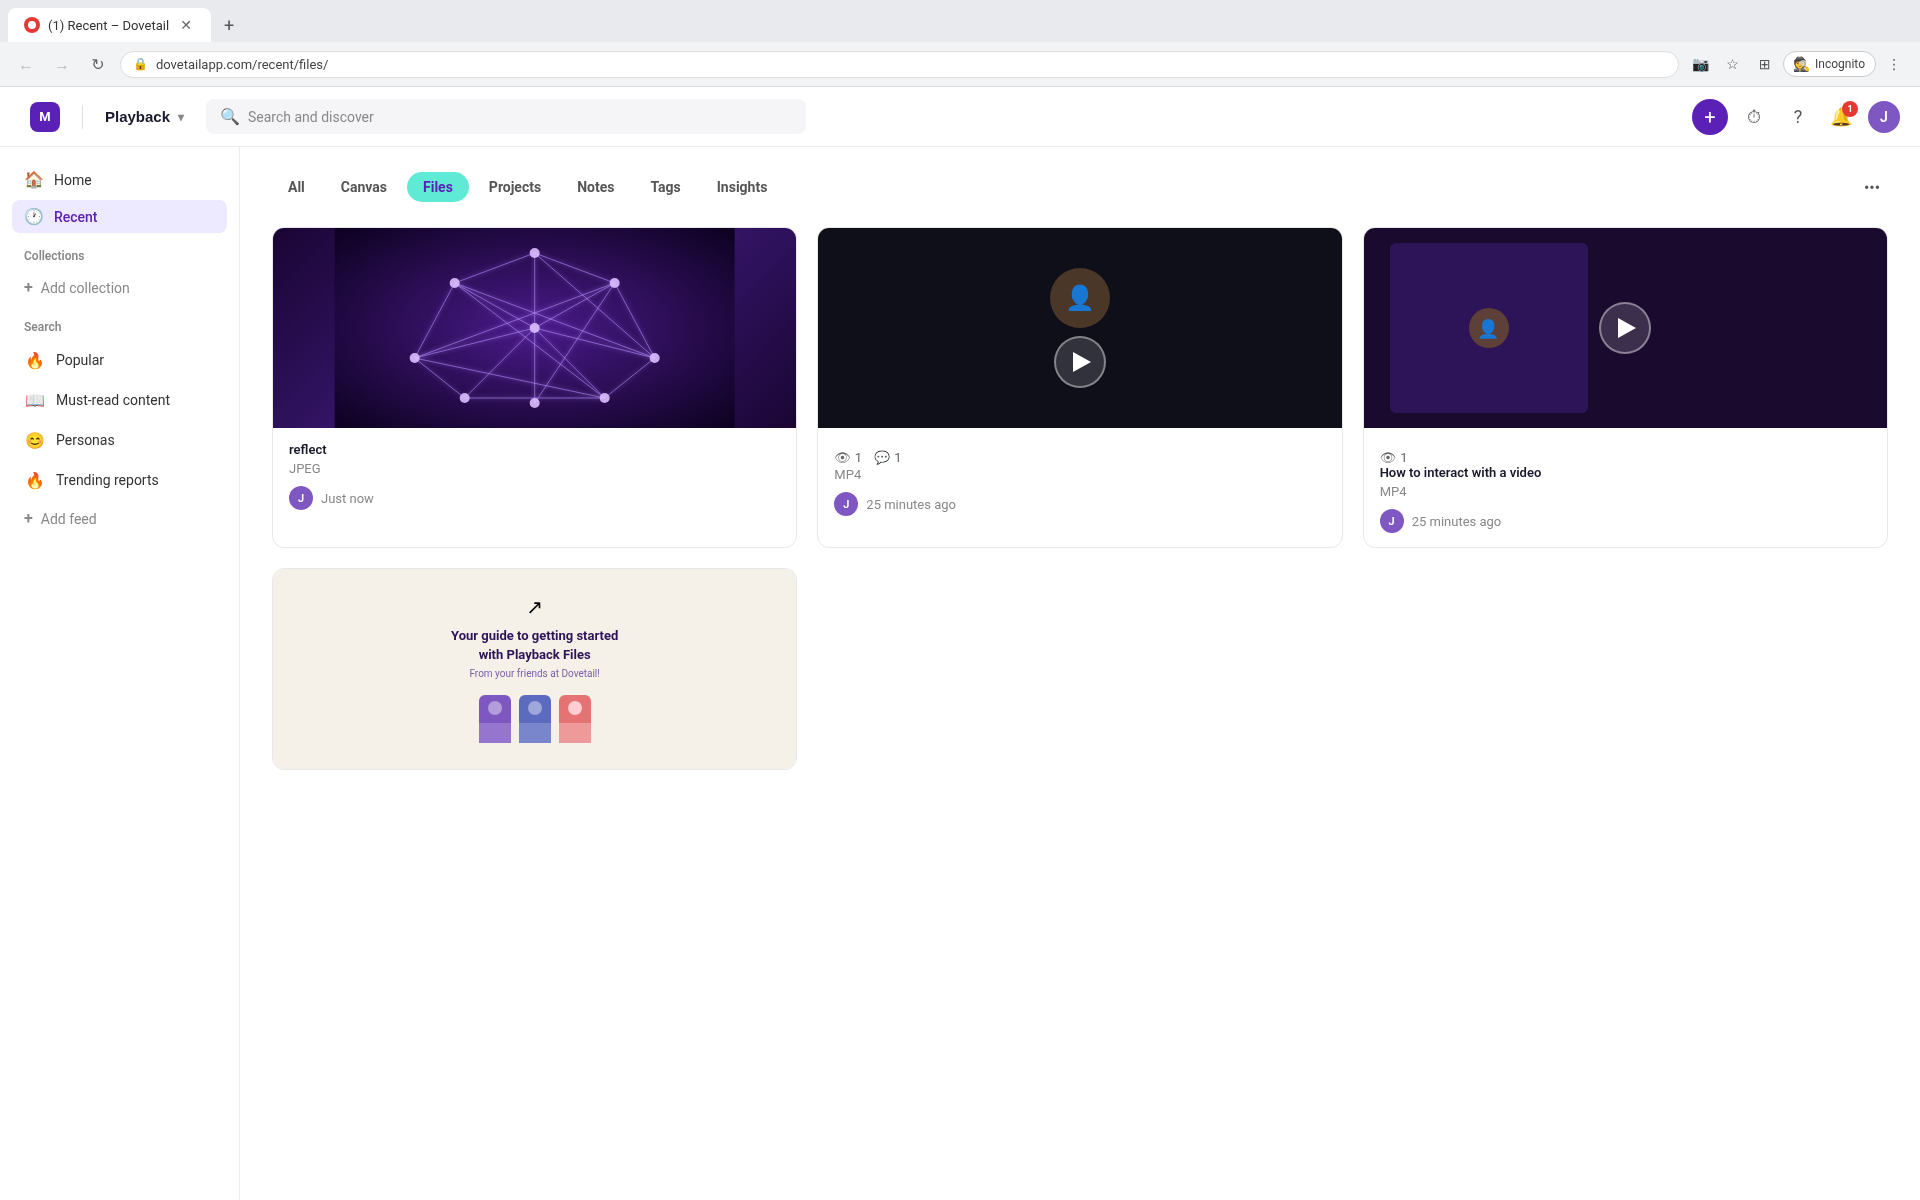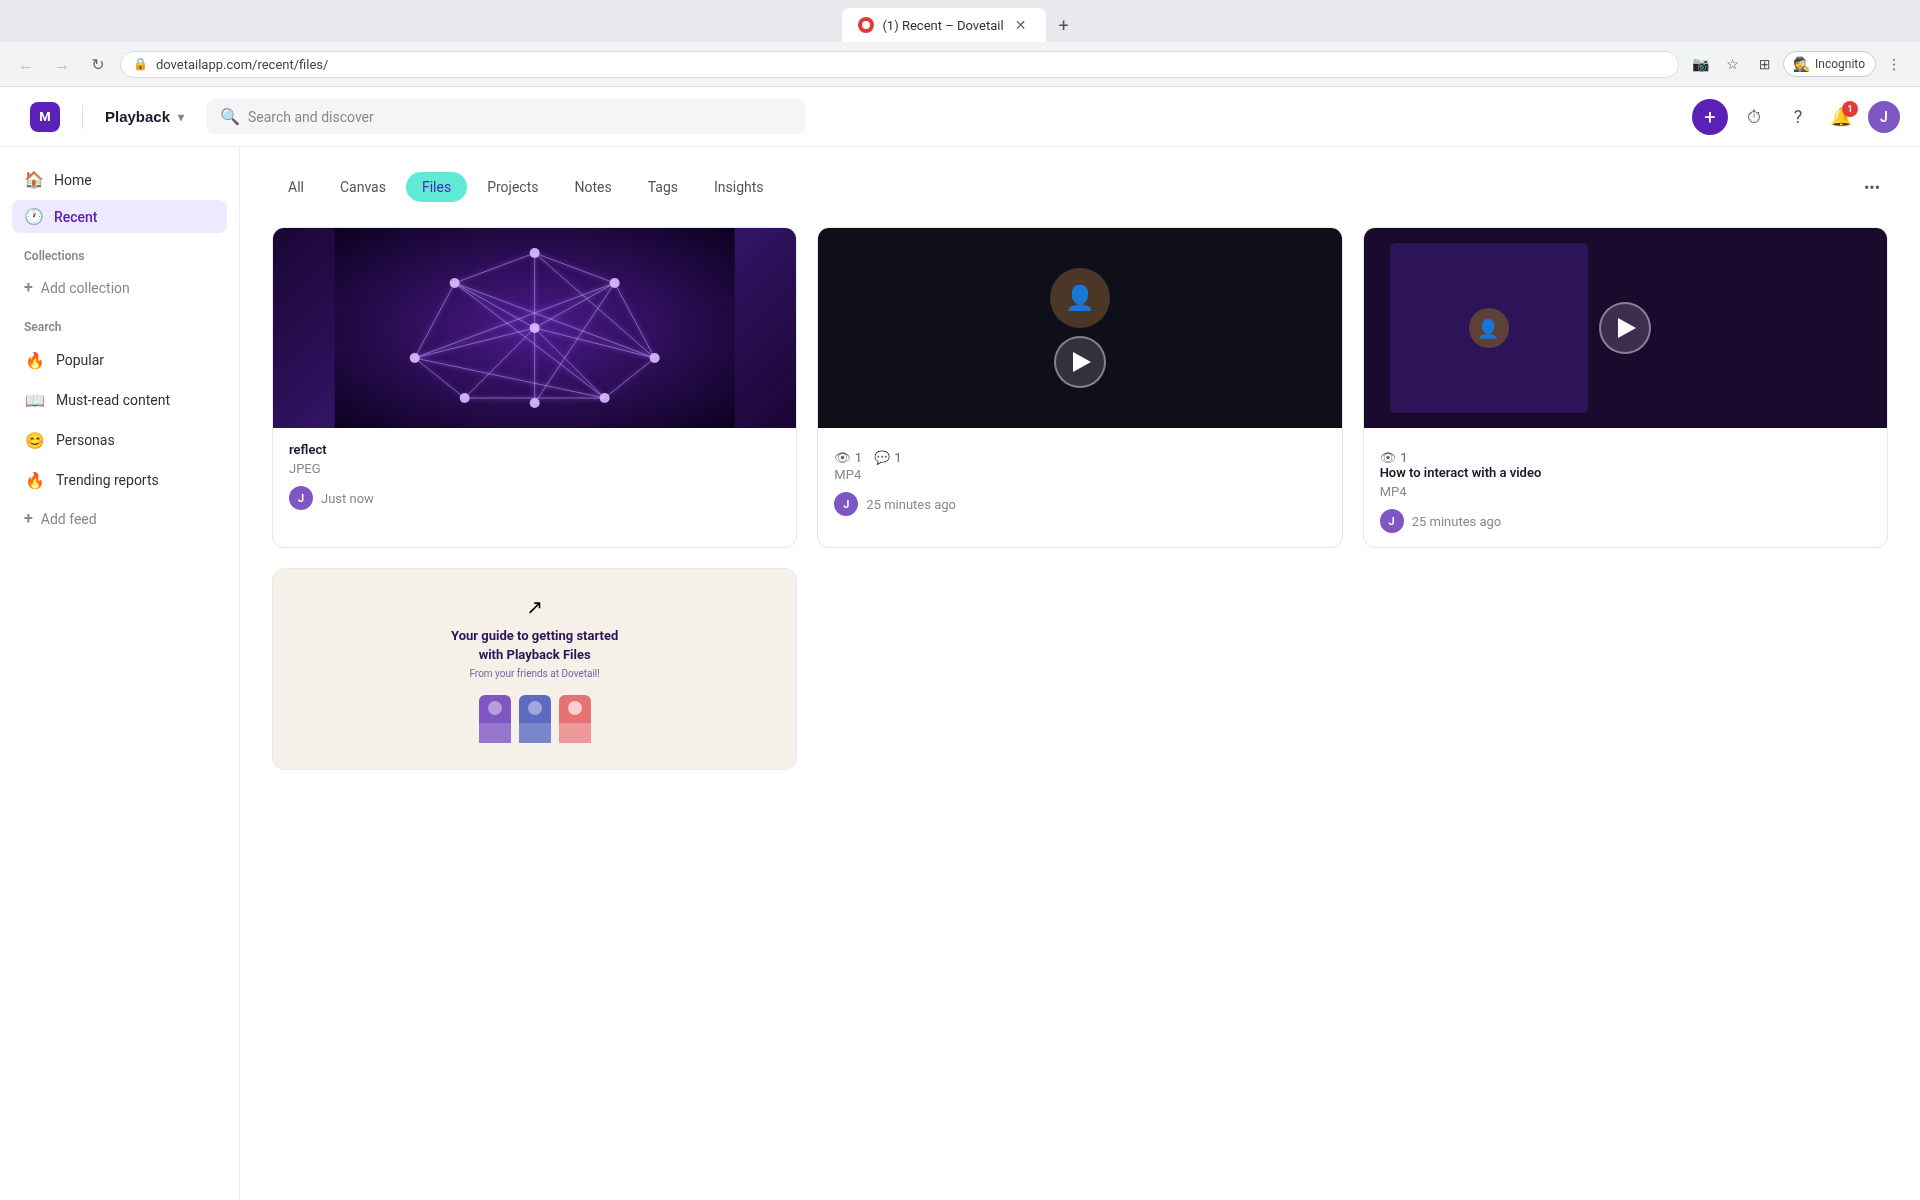--- a/index.html
+++ b/index.html
@@ -1,20 +1,20 @@
 <!DOCTYPE html>
 <html><head>
   <meta charset="utf-8">
   <style>
     * { box-sizing: border-box; margin: 0; padding: 0; }
     body { font-family: -apple-system, BlinkMacSystemFont, 'Segoe UI', Roboto, sans-serif; background: #fff; overflow: hidden; }
 
     
     .browser-chrome { background: #f1f3f4; border-bottom: 1px solid #ddd; }
-    .tab-bar { display: flex; align-items: center; padding: 8px 8px 0; background: #e8eaed; gap: 4px; justify-content: center; }
+    .tab-bar { display: flex; align-items: center; padding: 8px 8px 0; background: #e8eaed; gap: 4px; }
     .tab { display: flex; align-items: center; gap: 8px; padding: 8px 16px; background: #fff; border-radius: 8px 8px 0 0; font-size: 13px; color: #333; min-width: 180px; max-width: 240px; }
     .tab-favicon { width: 16px; height: 16px; background: #e53935; border-radius: 50%; display: flex; align-items: center; justify-content: center; }
     .tab-favicon::after { content: ''; width: 8px; height: 8px; background: #fff; border-radius: 50%; }
     .tab-close { margin-left: auto; color: #666; cursor: pointer; font-size: 14px; width: 18px; height: 18px; display: flex; align-items: center; justify-content: center; border-radius: 50%; }
     .tab-new { width: 28px; height: 28px; display: flex; align-items: center; justify-content: center; border-radius: 50%; color: #555; font-size: 18px; cursor: pointer; }
     .browser-nav { display: flex; align-items: center; padding: 8px 12px; gap: 8px; background: #f1f3f4; }
     .nav-btn { width: 28px; height: 28px; display: flex; align-items: center; justify-content: center; border-radius: 50%; cursor: pointer; color: #666; font-size: 16px; }
     .nav-btn.disabled { color: #bbb; cursor: default; }
     .address-bar { flex: 1; display: flex; align-items: center; background: #fff; border: 1px solid #ddd; border-radius: 20px; padding: 5px 12px; gap: 8px; font-size: 13px; color: #444; }
     .address-bar .lock-icon { color: #555; font-size: 12px; }
@@ -46,21 +46,21 @@
     .sidebar-item.active { background: #ede9fe; color: #5b21b6; font-weight: 500; }
     .sidebar-section-header { font-size: 12px; font-weight: 600; color: #888; padding: 12px 12px 4px; text-transform: none; letter-spacing: 0; }
     .sidebar-add-item { display: flex; align-items: center; gap: 8px; padding: 7px 12px; border-radius: 8px; cursor: pointer; font-size: 14px; color: #888; }
     .feed-icon { width: 22px; height: 22px; display: flex; align-items: center; justify-content: center; font-size: 16px; }
 
     
     .content { flex: 1; padding: 24px 32px; overflow-y: auto; }
 
     
     .filter-tabs { display: flex; align-items: center; gap: 4px; margin-bottom: 24px; }
-    .filter-tab { padding: 7px 16px; border-radius: 20px; font-size: 14px; cursor: pointer; color: #555; font-weight: 400; }
+    .filter-tab { padding: 7px 16px; border-radius: 20px; font-size: 14px; cursor: pointer; color: #555; font-weight: 700; }
     .filter-tab.active { background: #5eead4; color: #5b21b6; }
     .filter-more { margin-left: auto; width: 32px; height: 32px; display: flex; align-items: center; justify-content: center; border-radius: 8px; cursor: pointer; color: #555; }
 
     
     .cards-grid { display: grid; grid-template-columns: repeat(3, 1fr); gap: 20px; }
 
     .card { border-radius: 12px; overflow: hidden; border: 1px solid #e8e8e8; cursor: pointer; transition: box-shadow 0.2s; }
 
     .card-thumbnail { width: 100%; height: 200px; object-fit: cover; background: #e0e0e0; position: relative; display: flex; align-items: center; justify-content: center; overflow: hidden; }
 

